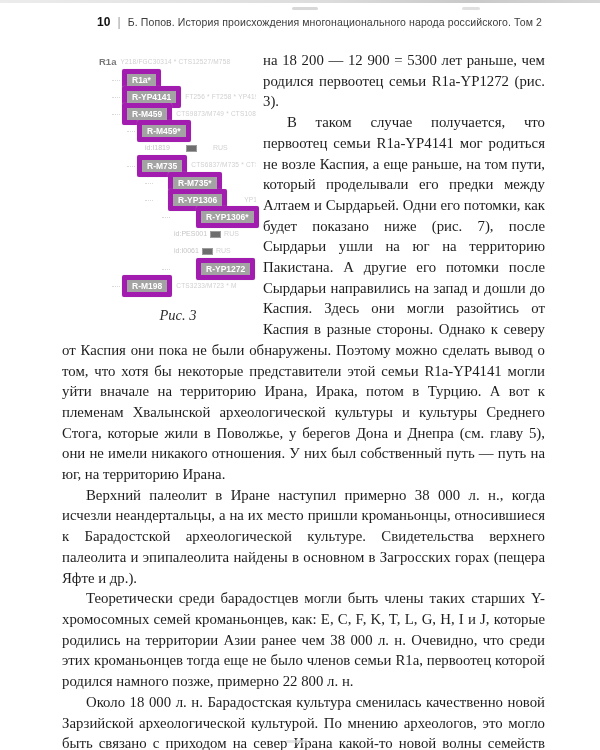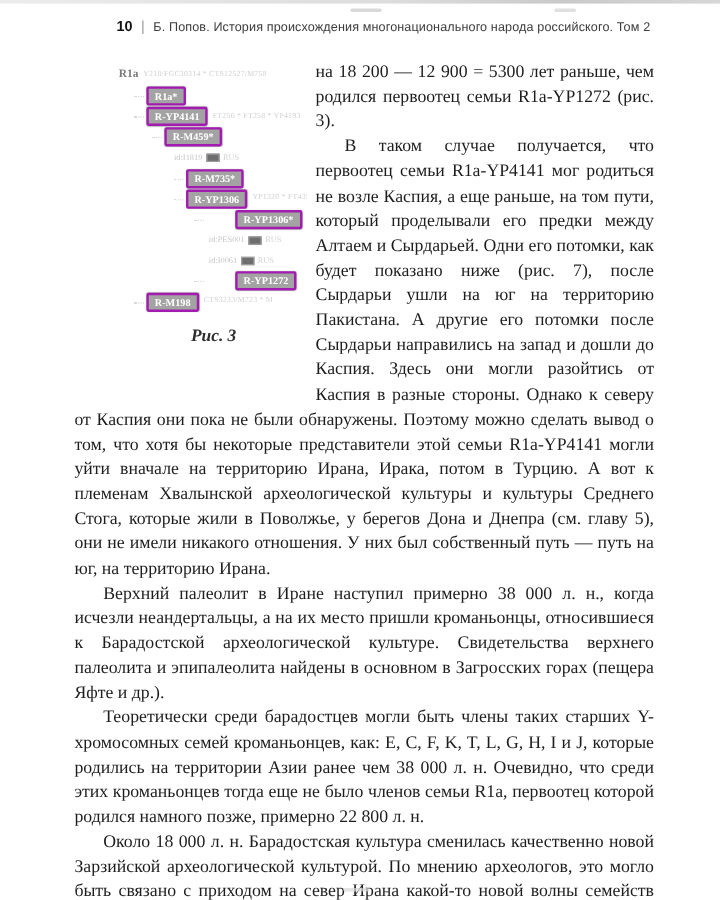--- a/index.html
+++ b/index.html
@@ -23,38 +23,38 @@
 
   
   .content{margin:21px 55px 0 62px;font-size:14.8px;line-height:20.7px;
            text-align:justify;hyphens:auto;-webkit-hyphens:auto;}
   .content p{margin:0;text-indent:24px;}
   .content p.cont{text-indent:0;font-family:Liberation Serif, serif;}
 
   
   .figure{float:left;width:194px;height:268px;margin:2px 7px 0 0;position:relative;
           font-family:"Liberation Sans", sans-serif;}
-  .tree{padding-left:37px;padding-top:2px;font-family:Liberation Serif, serif;}
+  .tree{padding-left:37px;padding-top:2px;}
   .t-row{display:flex;align-items:center;height:17.2px;white-space:nowrap;}
   .ind0{margin-left:0;} .ind1{margin-left:13px;} .ind2{margin-left:28px;}
-  .ind3{margin-left:46px;} .ind4{margin-left:63px;gap:24px;} .ind5{margin-left:75px;}
+  .ind3{margin-left:46px;gap:13px;} .ind4{margin-left:63px;gap:24px;} .ind5{margin-left:75px;}
   .stub{display:inline-block;width:8px;height:1px;border-bottom:1px dotted #d9d9d9;
         margin-right:2px;flex:0 0 auto;}
   .t-root{font-size:9.5px;font-weight:bold;color:#787878;margin-right:4px;}
   .t-box{display:inline-block;background:#a3a3a3;color:#fff;font-weight:bold;
          font-size:8.5px;line-height:12px;padding:0 5px;border-radius:2px;
-         border:2px solid #a21caf;margin-right:4px;box-shadow:0 0 1px #bbb;}
+         border:5px solid #a21caf;margin-right:4px;box-shadow:0 0 1px #bbb;}
   .t-snp{font-size:6.5px;color:#d0d0d0;letter-spacing:.2px;overflow:hidden;}
   .t-sample{font-size:7px;color:#c6c6c6;margin-right:3px;}
   .flag{display:inline-block;width:9px;height:5px;background:#6e6e6e;
         border:1px solid #9c9c9c;margin-right:3px;flex:0 0 auto;}
   .t-country{font-size:7px;color:#d2d2d2;}
   .caption{margin-top:10px;padding-left:38px;text-align:center;
            font-family:"Liberation Serif", serif;font-style:italic;
-           font-size:14.5px;color:#2e2e2e;font-weight:bold;}
+           font-size:14.5px;color:#2e2e2e;}
 </style>
 </head>
 <body>
 
 <div class="page">
   <div class="edge-top"></div>
   <div class="smudge a"></div>
   <div class="smudge b"></div>
   <div class="smudge c"></div>
 
@@ -76,32 +76,42 @@
           <span class="stub"></span>
           <span class="t-box">R1a*</span>
         </div>
 
         <div class="t-row ind1">
           <span class="stub"></span>
           <span class="t-box">R-YP4141</span>
           <span class="t-snp">FT256 * FT258 * YP4193</span>
         </div>
 
+        <div class="t-row ind1">
+          <span class="stub"></span>
+          <span class="t-box">R-M459</span>
+          <span class="t-snp">CTS9873/M749 * CTS10841</span>
+        </div>
 
         <div class="t-row ind2">
           <span class="stub"></span>
           <span class="t-box">R-M459*</span>
         </div>
 
         <div class="t-row ind3">
           <span class="t-sample">id:I1819</span>
           <span class="flag"></span>
           <span class="t-country">RUS</span>
         </div>
 
+        <div class="t-row ind2">
+          <span class="stub"></span>
+          <span class="t-box">R-M735</span>
+          <span class="t-snp">CTS6837/M735 * CTS6</span>
+        </div>
 
         <div class="t-row ind3">
           <span class="stub"></span>
           <span class="t-box">R-M735*</span>
         </div>
 
         <div class="t-row ind3">
           <span class="stub"></span>
           <span class="t-box">R-YP1306</span>
           <span class="t-snp">YP1320 * FT435</span>

